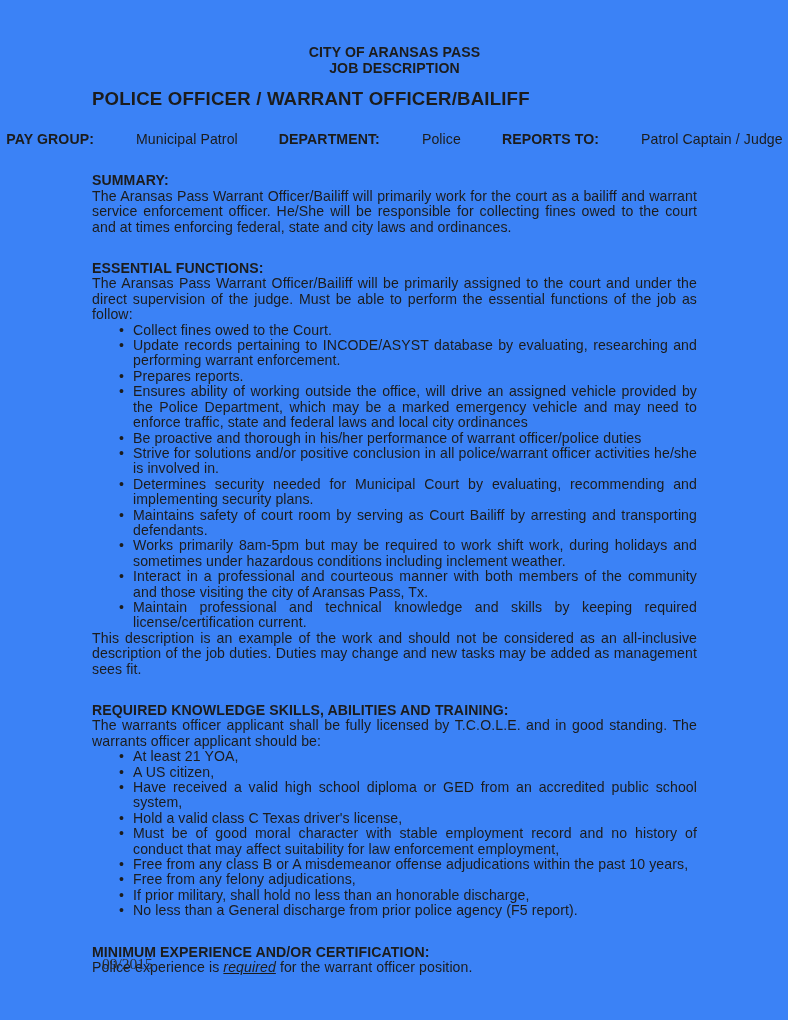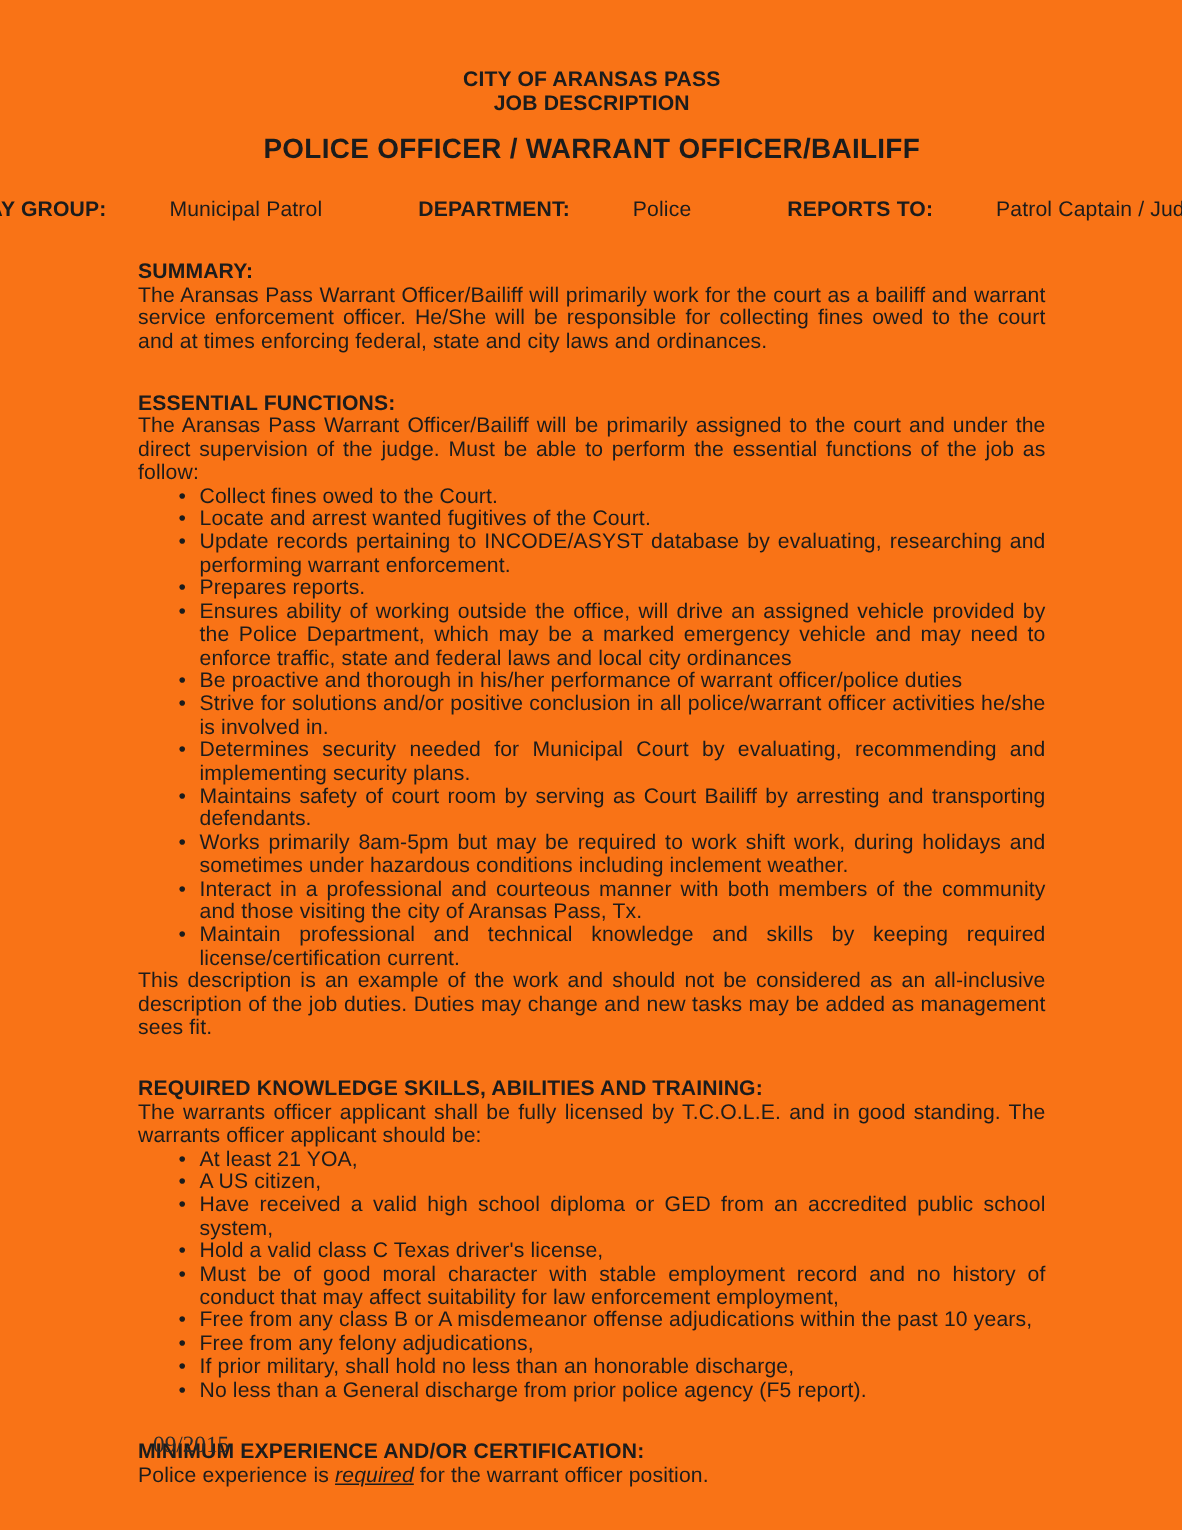--- a/index.html
+++ b/index.html
@@ -6,55 +6,55 @@
   html, body { background: #ffffff; }
   body {
     width: 788px; height: 1020px;
     position: relative;
     overflow: hidden;
     font-family: "Liberation Sans", sans-serif;
     color: #1c1c1c;
   }
   .page {
     position: absolute; inset: 0;
-    background: #f97316;
+    background: #3b82f6;
     padding-left: 14px;
   }
   .content {
     position: absolute;
     left: 92px; top: 44px;
     width: 605px;
     font-size: 14.1px;
     line-height: 15.4px;
     letter-spacing: 0.1px;
   }
   .h-line {
     text-align: center;
     font-weight: bold;
     line-height: 16px;
   }
   .job-title {
     margin-top: 12px;
-    text-align: center;
+    text-align: left;
     font-weight: bold;
     font-size: 18.6px;
     line-height: 21px;
     letter-spacing: 0.2px;
   }
   .meta-line {
     margin-top: 23px;
     display: flex;
     justify-content: center;
     align-items: baseline;
     white-space: nowrap;
     gap: 36px;
   }
   .meta-label { font-weight: bold; }
   .meta-value { margin-left: 6px; }
-  .meta-sep { margin-left: 28px; }
+  .meta-sep { margin-left: 5px; }
   section.doc-section { margin-top: 26px; }
   h2.sec-heading {
     font-size: 14.1px;
     font-weight: bold;
     line-height: 15.4px;
   }
   p.body-text {
     text-align: justify;
   }
   ul.bullet-list {
@@ -106,21 +106,20 @@
       <p class="body-text">The Aransas Pass Warrant Officer/Bailiff will primarily work for the court as a bailiff and warrant service enforcement officer. He/She will be responsible for collecting fines owed to the court and at times enforcing federal, state and city laws and ordinances.</p>
     </section>
 
     <section class="doc-section">
       <h2 class="sec-heading">ESSENTIAL FUNCTIONS:</h2>
       <p class="body-text">The Aransas Pass Warrant Officer/Bailiff will be primarily assigned to the court and under the direct supervision of the judge. Must be able to perform the essential functions of the job as follow:</p>
       <ul class="bullet-list">
 
           <li><span class="li-text">Collect fines owed to the Court.</span></li>
 
-          <li><span class="li-text">Locate and arrest wanted fugitives of the Court.</span></li>
 
           <li><span class="li-text">Update records pertaining to INCODE/ASYST database by evaluating, researching and performing warrant enforcement.</span></li>
 
           <li><span class="li-text">Prepares reports.</span></li>
 
           <li><span class="li-text">Ensures ability of working outside the office, will drive an assigned vehicle provided by the Police Department, which may be a marked emergency vehicle and may need to enforce traffic, state and federal laws and local city ordinances</span></li>
 
           <li><span class="li-text">Be proactive and thorough in his/her performance of warrant officer/police duties</span></li>
 
           <li><span class="li-text">Strive for solutions and/or positive conclusion in all police/warrant officer activities he/she is involved in.</span></li>

